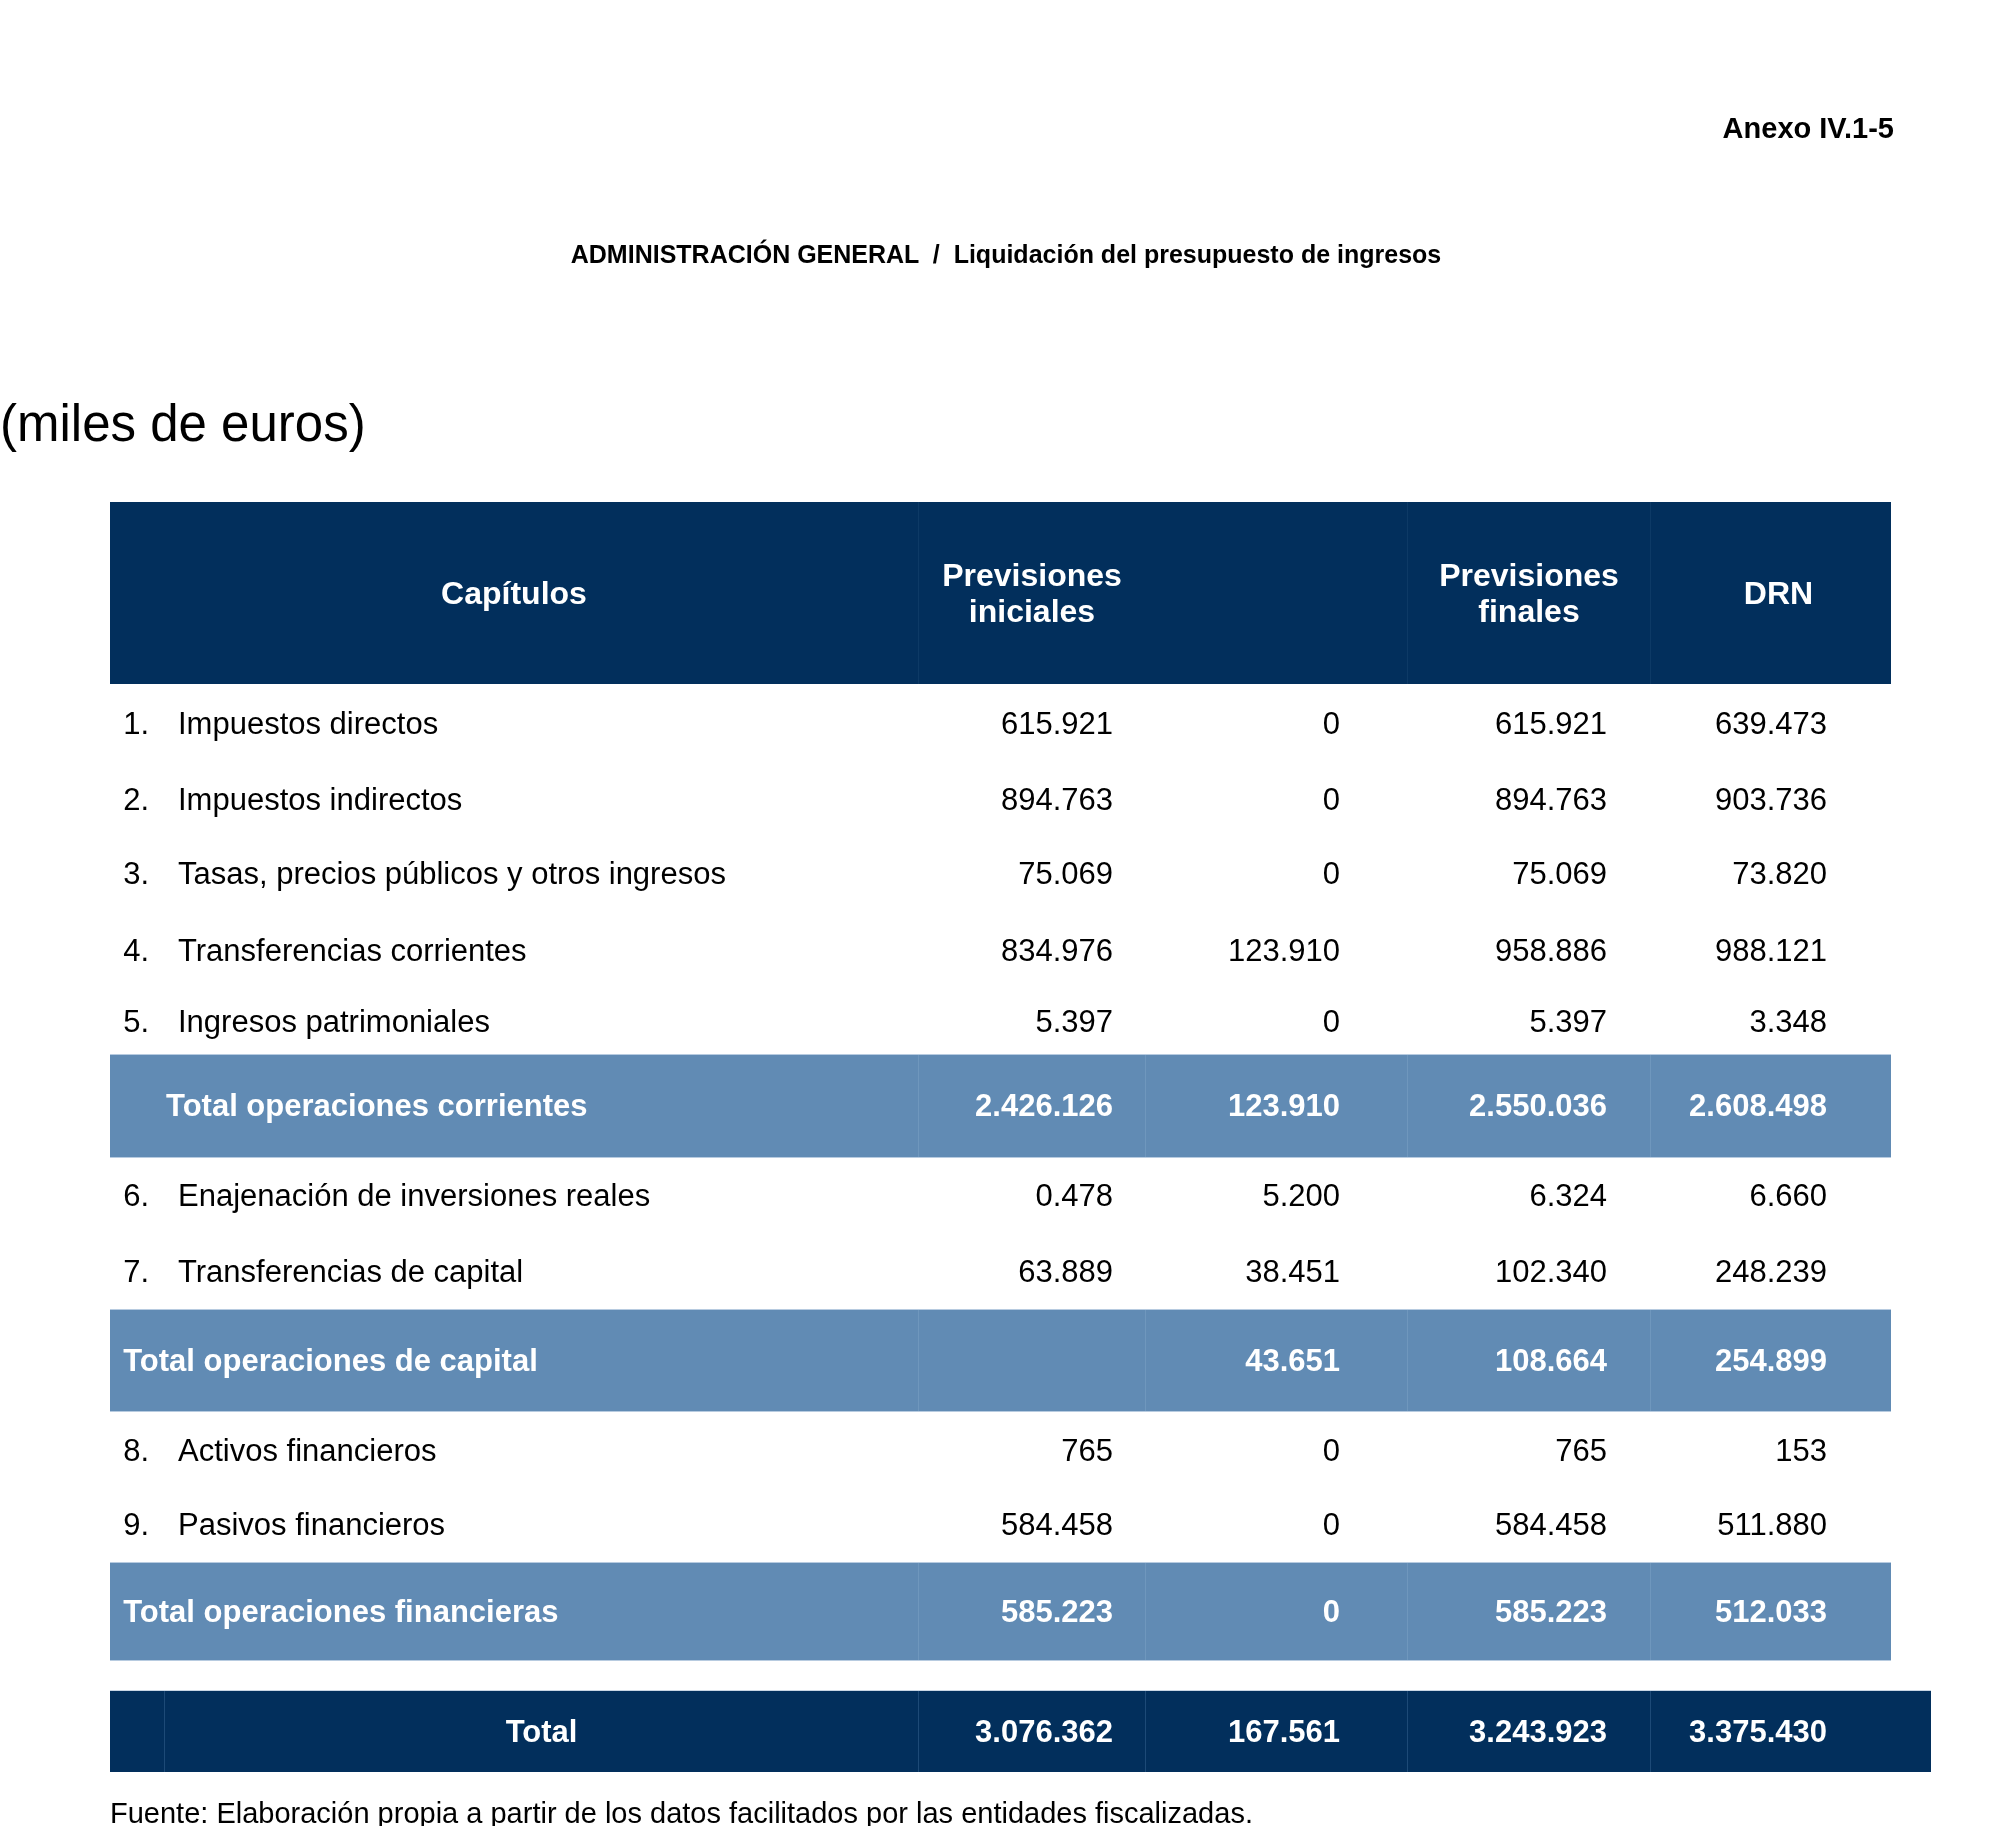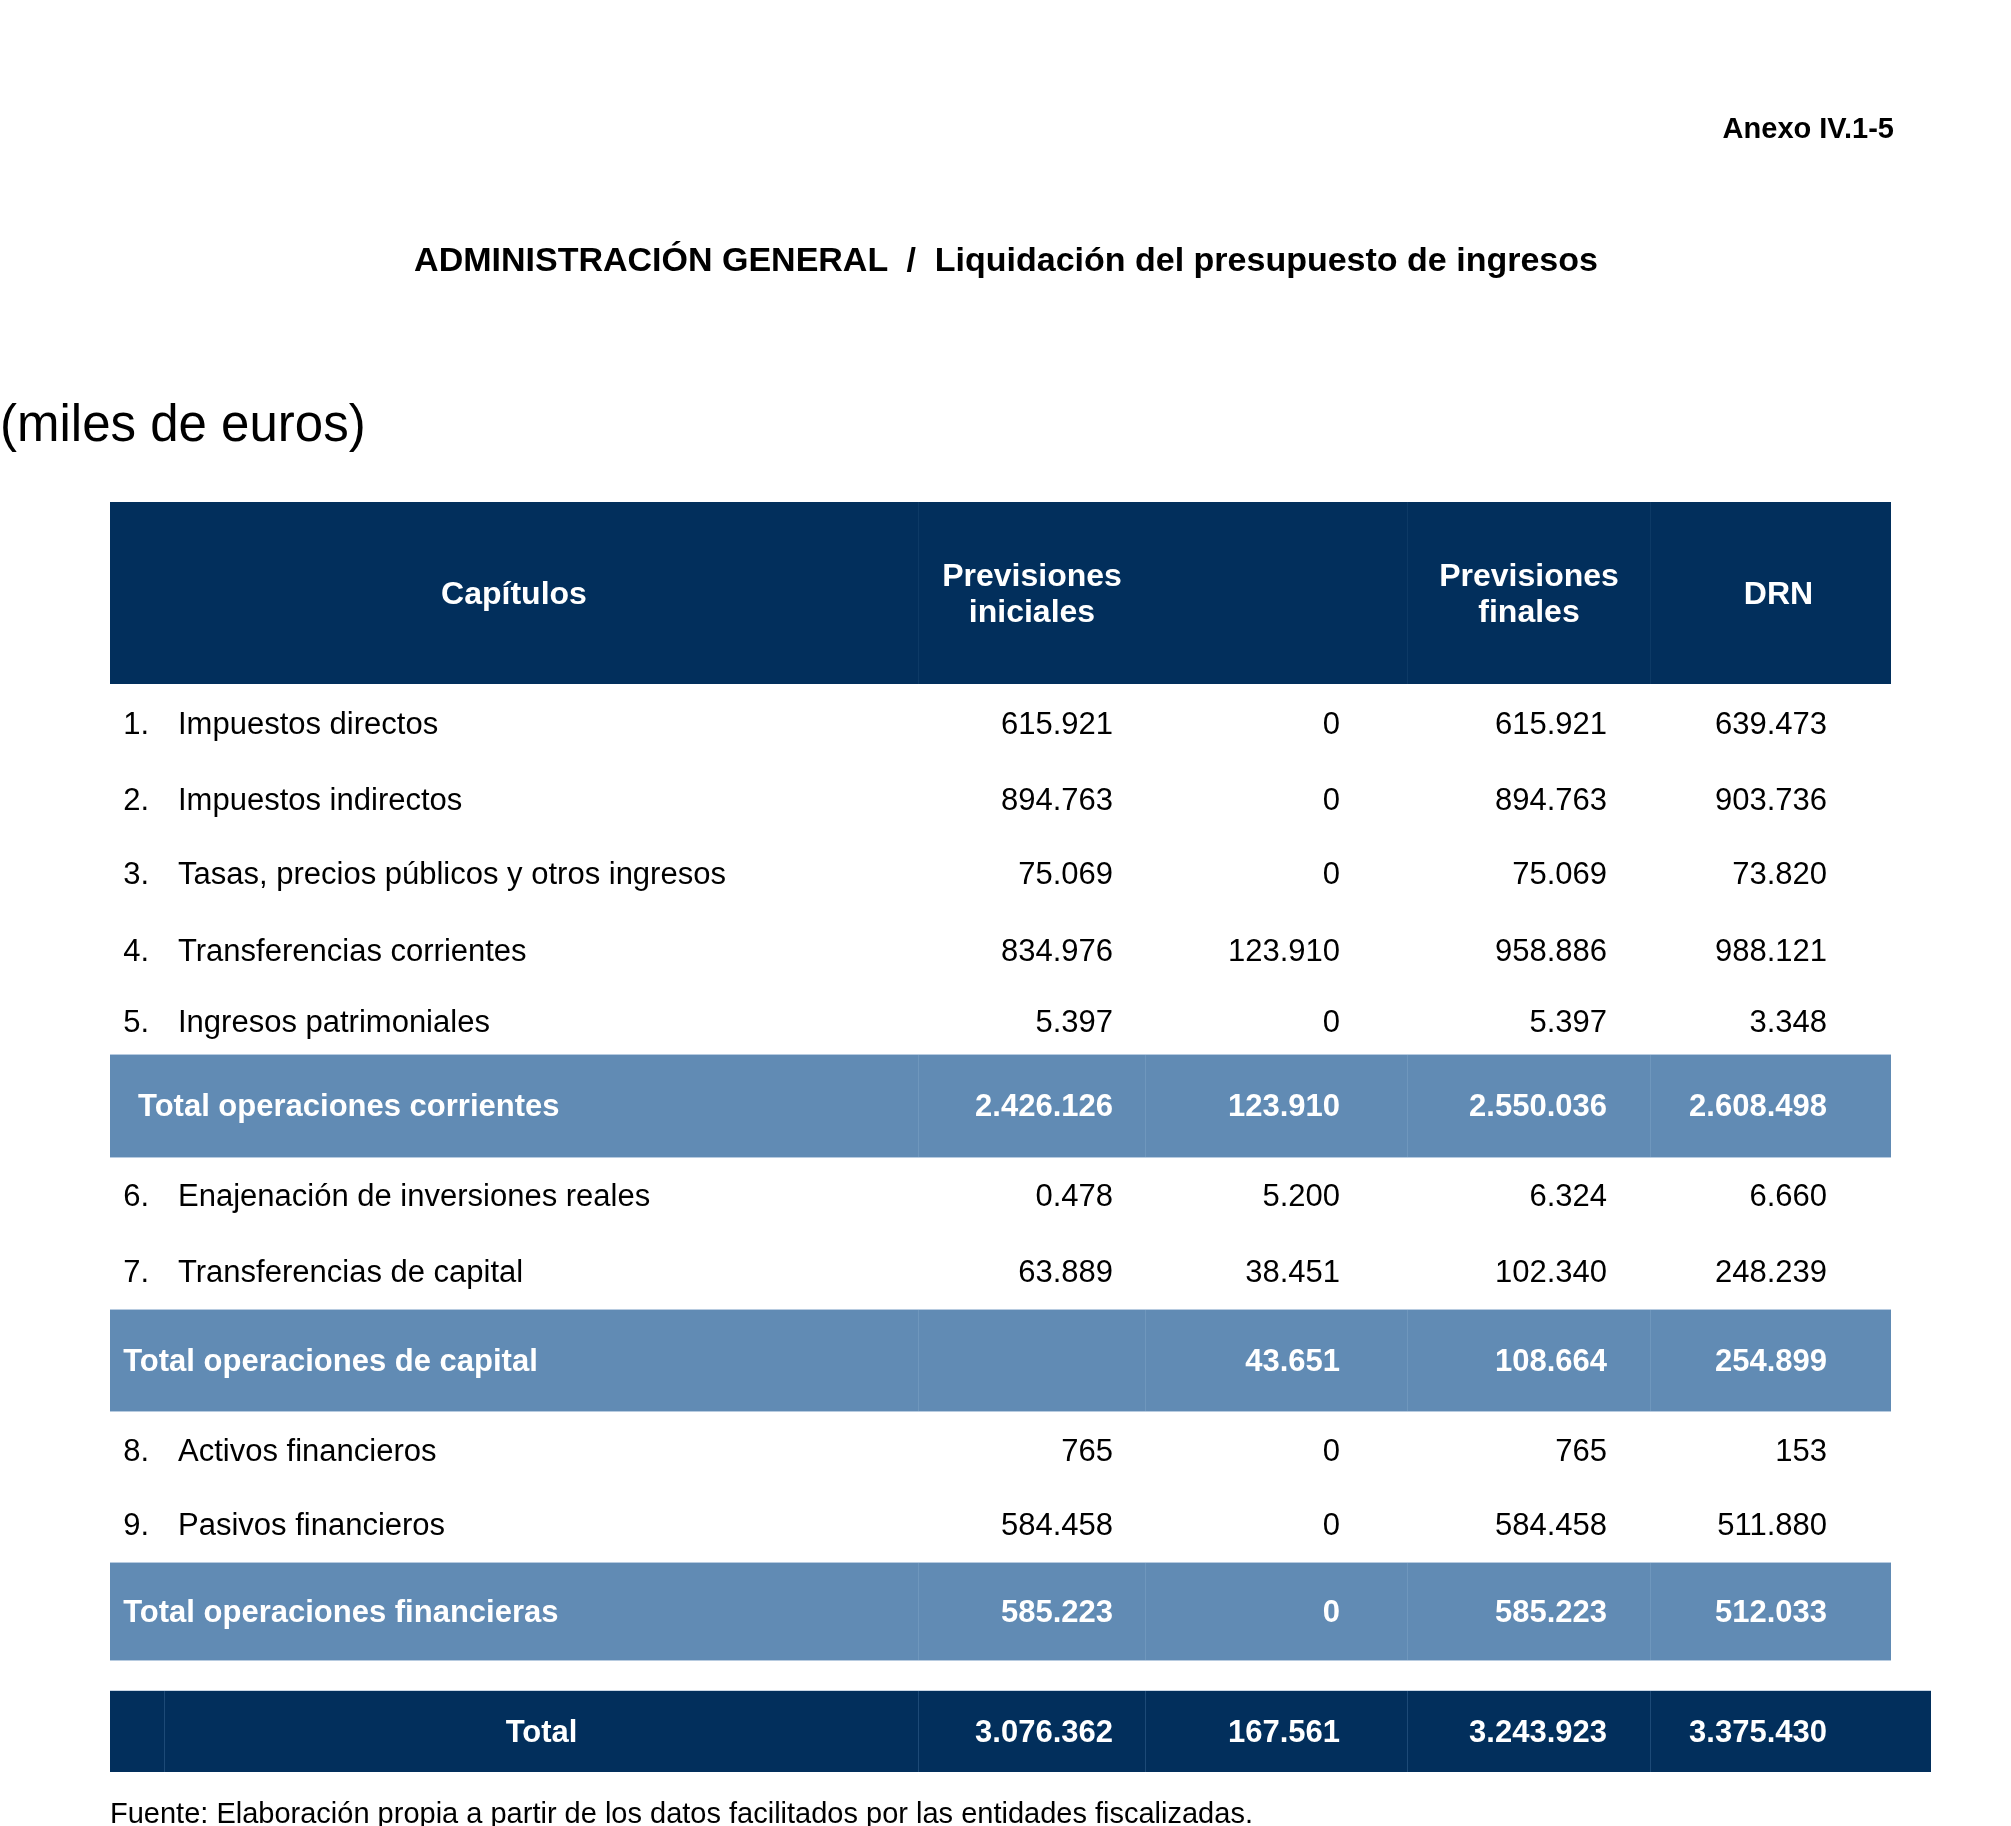--- a/index.html
+++ b/index.html
@@ -1,20 +1,20 @@
 <!DOCTYPE html>
 <html style="font-size:15px"><head>
 <meta charset="utf-8">
 <style>
   html, body { margin:0; padding:0; background:#ffffff; }
   body { width:2012px; height:1826px; position:relative; overflow:hidden;
          font-family:"Liberation Sans", sans-serif; color:#000; }
   .annex { position:absolute; right:118px; top:112px; font-size:29px; font-weight:bold; }
   .title { position:absolute; left:0; width:2012px; top:240px; text-align:center;
-           font-size:34px; font-weight:bold; white-space:pre; }
+           font-size:25px; font-weight:bold; white-space:pre; }
   .subtitle { position:absolute; left:0; width:2012px; top:394px; text-align:left; font-size:51px; }
   .tbl { position:absolute; left:110px; width:1795px; }
   .row { position:absolute; left:0; width:1781px; }
   .cell { position:absolute; top:0; height:100%; display:flex; align-items:center; box-sizing:border-box; }
   .header { top:502px; height:182px; background:#022f5c; color:#fff; font-weight:bold; font-size:32px; }
   .header .cell { justify-content:center; text-align:center; line-height:36px; }
   .vsep { border-left:0.9px solid #0d3a66; }
   .data { font-size:31px; height:66px; }
   .num { justify-content:flex-end; }
   .sub { background:#618bb4; color:#fff; font-weight:bold; font-size:31px; border-top:1.9px solid #b7cbe0; border-bottom:1.9px solid #b7cbe0; }
@@ -109,21 +109,21 @@
         <span class="lbl-num">5.</span>
         <span class="lbl-txt">Ingresos patrimoniales</span>
       </div>
     <div class="cell num num1">5.397</div>
     <div class="cell num num2">0</div>
     <div class="cell num num3">5.397</div>
     <div class="cell num num4">3.348</div>
   </div>
 
   <div class="row sub" style="top:1054px; height:102px;">
-    <div class="cell c0" style="padding-left:28px;">Total operaciones corrientes</div>
+    <div class="cell c0" style="padding-left:28px;margin-left:28px;">Total operaciones corrientes</div>
     <div class="cell c1 vsep"></div>
     <div class="cell c2 vsep"></div>
     <div class="cell c3 vsep"></div>
     <div class="cell c4 vsep"></div>
     <div class="cell num num1">2.426.126</div>
     <div class="cell num num2">123.910</div>
     <div class="cell num num3">2.550.036</div>
     <div class="cell num num4">2.608.498</div>
   </div>
 

